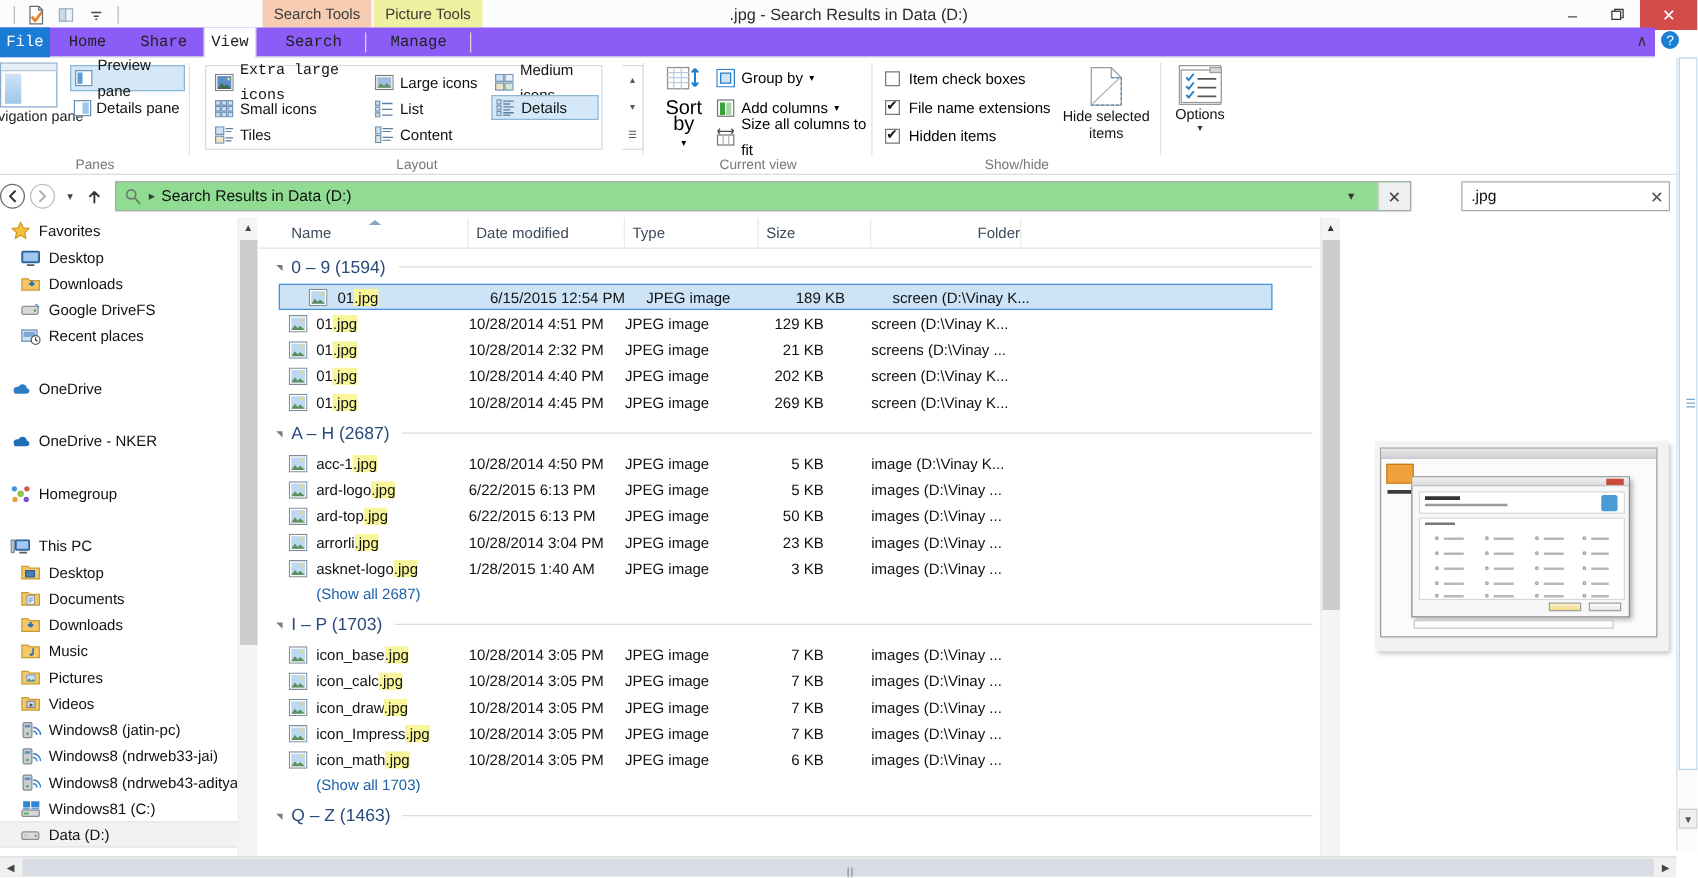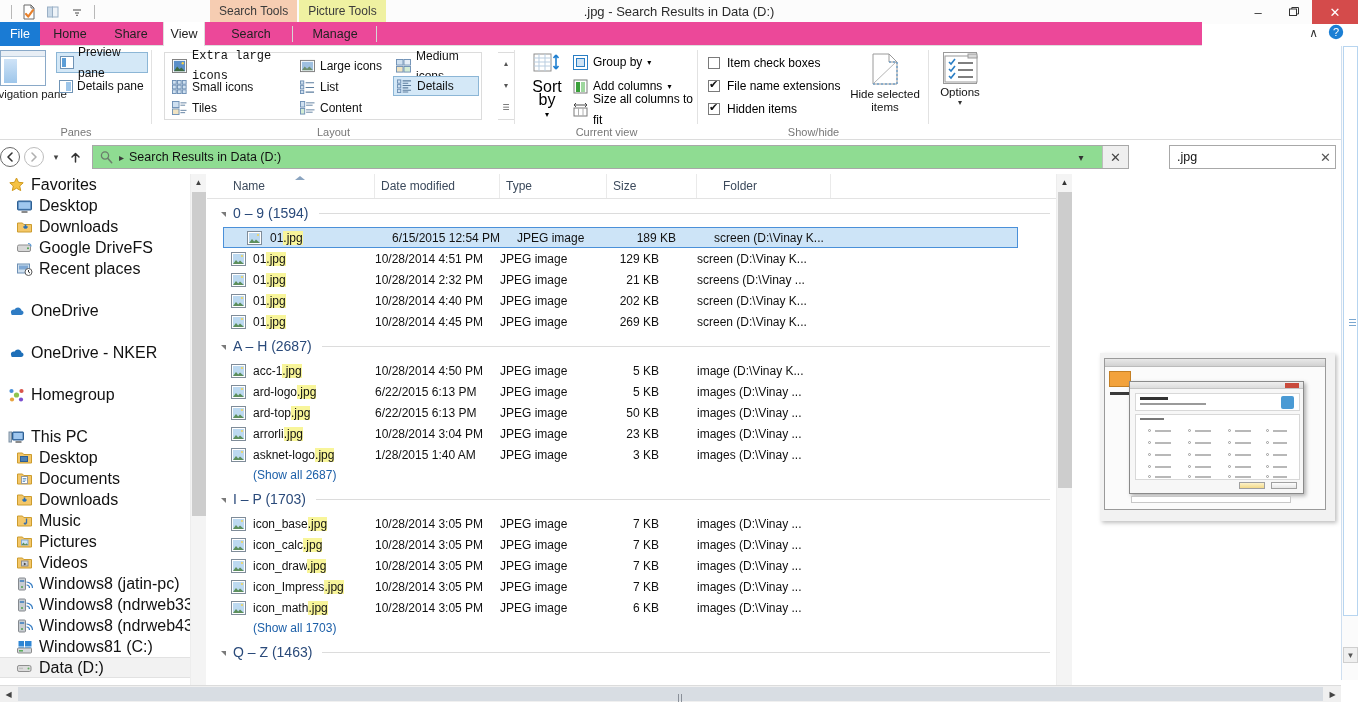--- a/index.html
+++ b/index.html
@@ -34,22 +34,22 @@
   .winbtn.close { width:46px; background:#d44b4b; color:#fff; }
 
   
   .ctxtabs { position:absolute; top:0; left:210px; height:22px; display:flex; }
   .ctxtab { height:22px; line-height:22px; padding:0 9px; font-size:12px; color:#3b3b3b; }
   .ctxtab.search { background:#f6cdb2; }
   .ctxtab.picture { background:#eff1a1; margin-left:2px; }
 
   
   .tabrow {
-    position:absolute; left:0; top:22px; width:1202px; height:24px;
-    background:#ec4899; border-bottom:1px solid #dedede;
+    position:absolute; left:0; top:22px; width:1324px; height:24px;
+    background:#8b5cf6; border-bottom:1px solid #dedede;font-family:Liberation Mono, monospace;
   }
   .tab {
     position:absolute; top:0; height:24px; line-height:24px;
     font-size:12.5px; color:#222; text-align:center;
   }
   .tab.file { left:0; width:40px; background:#1a7bd4; color:#fff; }
   .tab.home { left:40px; width:60px; }
   .tab.share { left:100px; width:62px; }
   .tab.view { left:163px; width:42px; background:#fff; border:1px solid #dedede; border-bottom:1px solid #fff; border-top:none; height:25px;}
   .tab.search { left:210px; width:82px; }
@@ -145,21 +145,21 @@
     background:#fff; border:1px solid #a8a8a8; display:flex; align-items:center; padding:0 4px 0 7px;
   }
   .searchbox .sval { flex:1; font-size:12.5px; color:#111; }
   .search-clear { font-size:13px; color:#555; }
 
   
   .sidebar {
     position:absolute; left:0; top:174px; width:190px; height:512px;
     background:#fff; overflow:hidden;
   }
-  .sb-item { height:21px; display:flex; align-items:center; font-size:16px; color:#111; white-space:nowrap; }
+  .sb-item { height:21px; display:flex; align-items:center; font-size:12px; color:#111; white-space:nowrap; }
   .sb-item .sbico { width:17px; height:16px; margin-right:6px; flex:none; display:block; }
   .sb-gap { height:21px; }
   .sb-item.root { padding-left:8px; }
   .sb-item.child { padding-left:16px; }
   .sb-item.sel { background:#f2f2f2; border-top:1px solid #e2e2e2; border-bottom:1px solid #e2e2e2; }
 
   .sb-scroll { position:absolute; left:190px; top:174px; width:16px; height:512px; background:#f4f4f4; border-left:1px solid #ededed;}
   .sb-scroll .up { height:17px; display:flex; align-items:center; justify-content:center; font-size:8px; color:#444;}
   .sb-scroll .thumb { position:absolute; left:1px; top:18px; width:14px; height:324px; background:#cdcdcd; }
 
@@ -717,21 +717,21 @@
   </div>
 
   <div class="filelist">
 
     <div class="colhdr">
       <div class="col" style="left:20px; width:148px;">Name</div>
       <div class="sortmark"></div>
       <div class="col" style="left:168px; width:125px;">Date modified</div>
       <div class="col" style="left:293px; width:107px;">Type</div>
       <div class="col" style="left:400px; width:90px;">Size</div>
-      <div class="col" style="left:510px; width:114px;">Folder</div>
+      <div class="col" style="left:496px; width:114px;text-align:right;">Folder</div>
     </div>
 
     <div class="grouphdr">
       <span class="gtri"></span>
       <span class="gname">0 – 9 (1594)</span>
       <span class="gline"></span>
     </div>
     <div class="row sel" style="margin:0 26px 0 16px; width:795px;">
       <svg class="fico" viewBox="0 0 15 14">
           <rect x="0.5" y="0.5" width="14" height="13" fill="#fff" stroke="#7f8c99"></rect>

